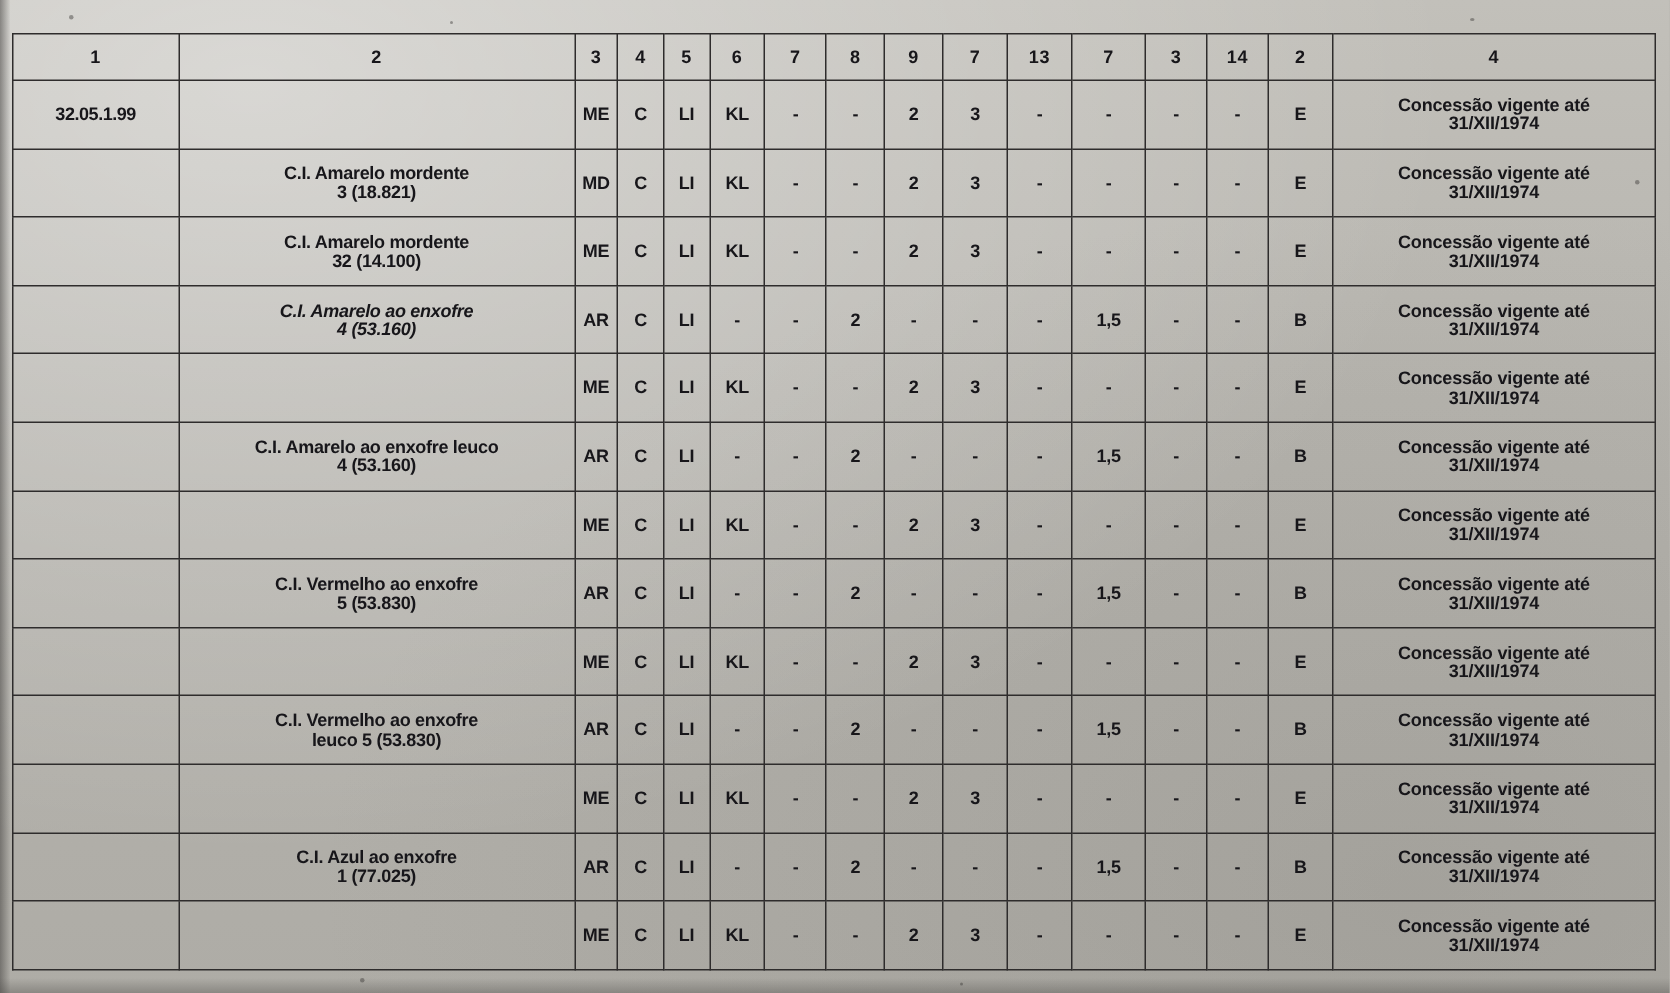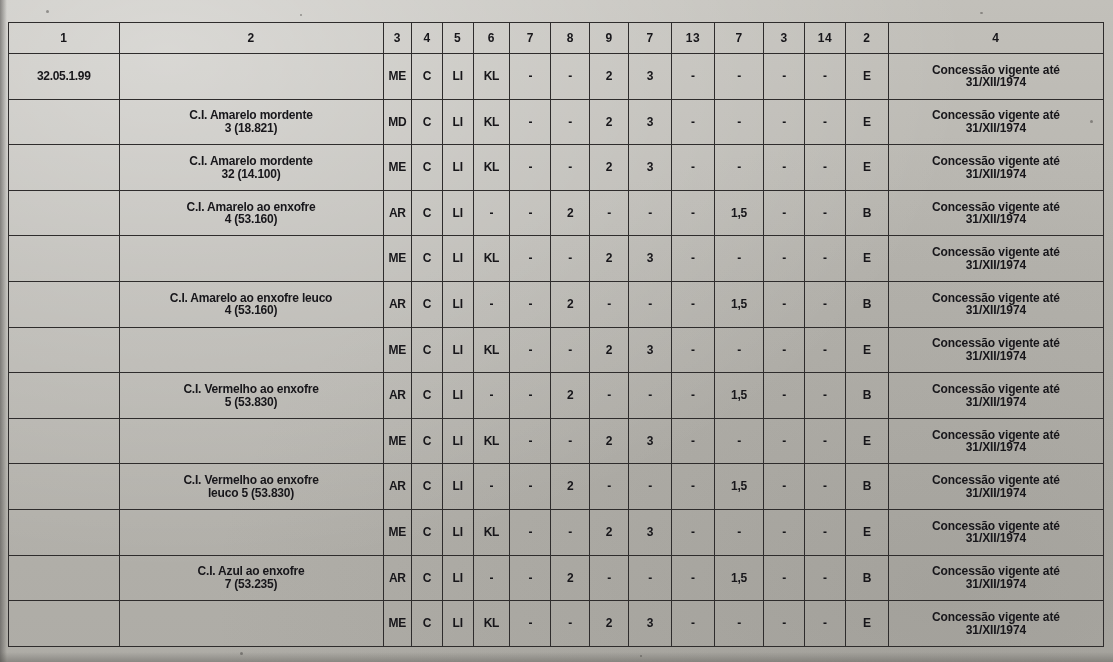--- a/index.html
+++ b/index.html
@@ -236,21 +236,21 @@
           <td class="c-small">-</td>
           <td class="c-small">-</td>
           <td class="c-small">E</td>
           <td class="c-note">
             <div>Concessão vigente até</div>
             <div>31/XII/1974</div>
           </td>
         </tr>
         <tr>
           <td class="c-code"></td>
-          <td class="c-desc" style="white-space: pre-line;">C.I. Amarelo ao enxofre
+          <td class="c-desc" style="white-space: pre-line; font-style: italic;">C.I. Amarelo ao enxofre
 4 (53.160)</td>
           <td class="c-small">AR</td>
           <td class="c-small">C</td>
           <td class="c-small">LI</td>
           <td class="c-small">-</td>
           <td class="c-small">-</td>
           <td class="c-small">2</td>
           <td class="c-small">-</td>
           <td class="c-small">-</td>
           <td class="c-small">-</td>
@@ -409,21 +409,21 @@
           <td class="c-small">-</td>
           <td class="c-small">E</td>
           <td class="c-note">
             <div>Concessão vigente até</div>
             <div>31/XII/1974</div>
           </td>
         </tr>
         <tr>
           <td class="c-code"></td>
           <td class="c-desc" style="white-space: pre-line;">C.I. Azul ao enxofre
-7 (53.235)</td>
+1 (77.025)</td>
           <td class="c-small">AR</td>
           <td class="c-small">C</td>
           <td class="c-small">LI</td>
           <td class="c-small">-</td>
           <td class="c-small">-</td>
           <td class="c-small">2</td>
           <td class="c-small">-</td>
           <td class="c-small">-</td>
           <td class="c-small">-</td>
           <td class="c-small">1,5</td>

